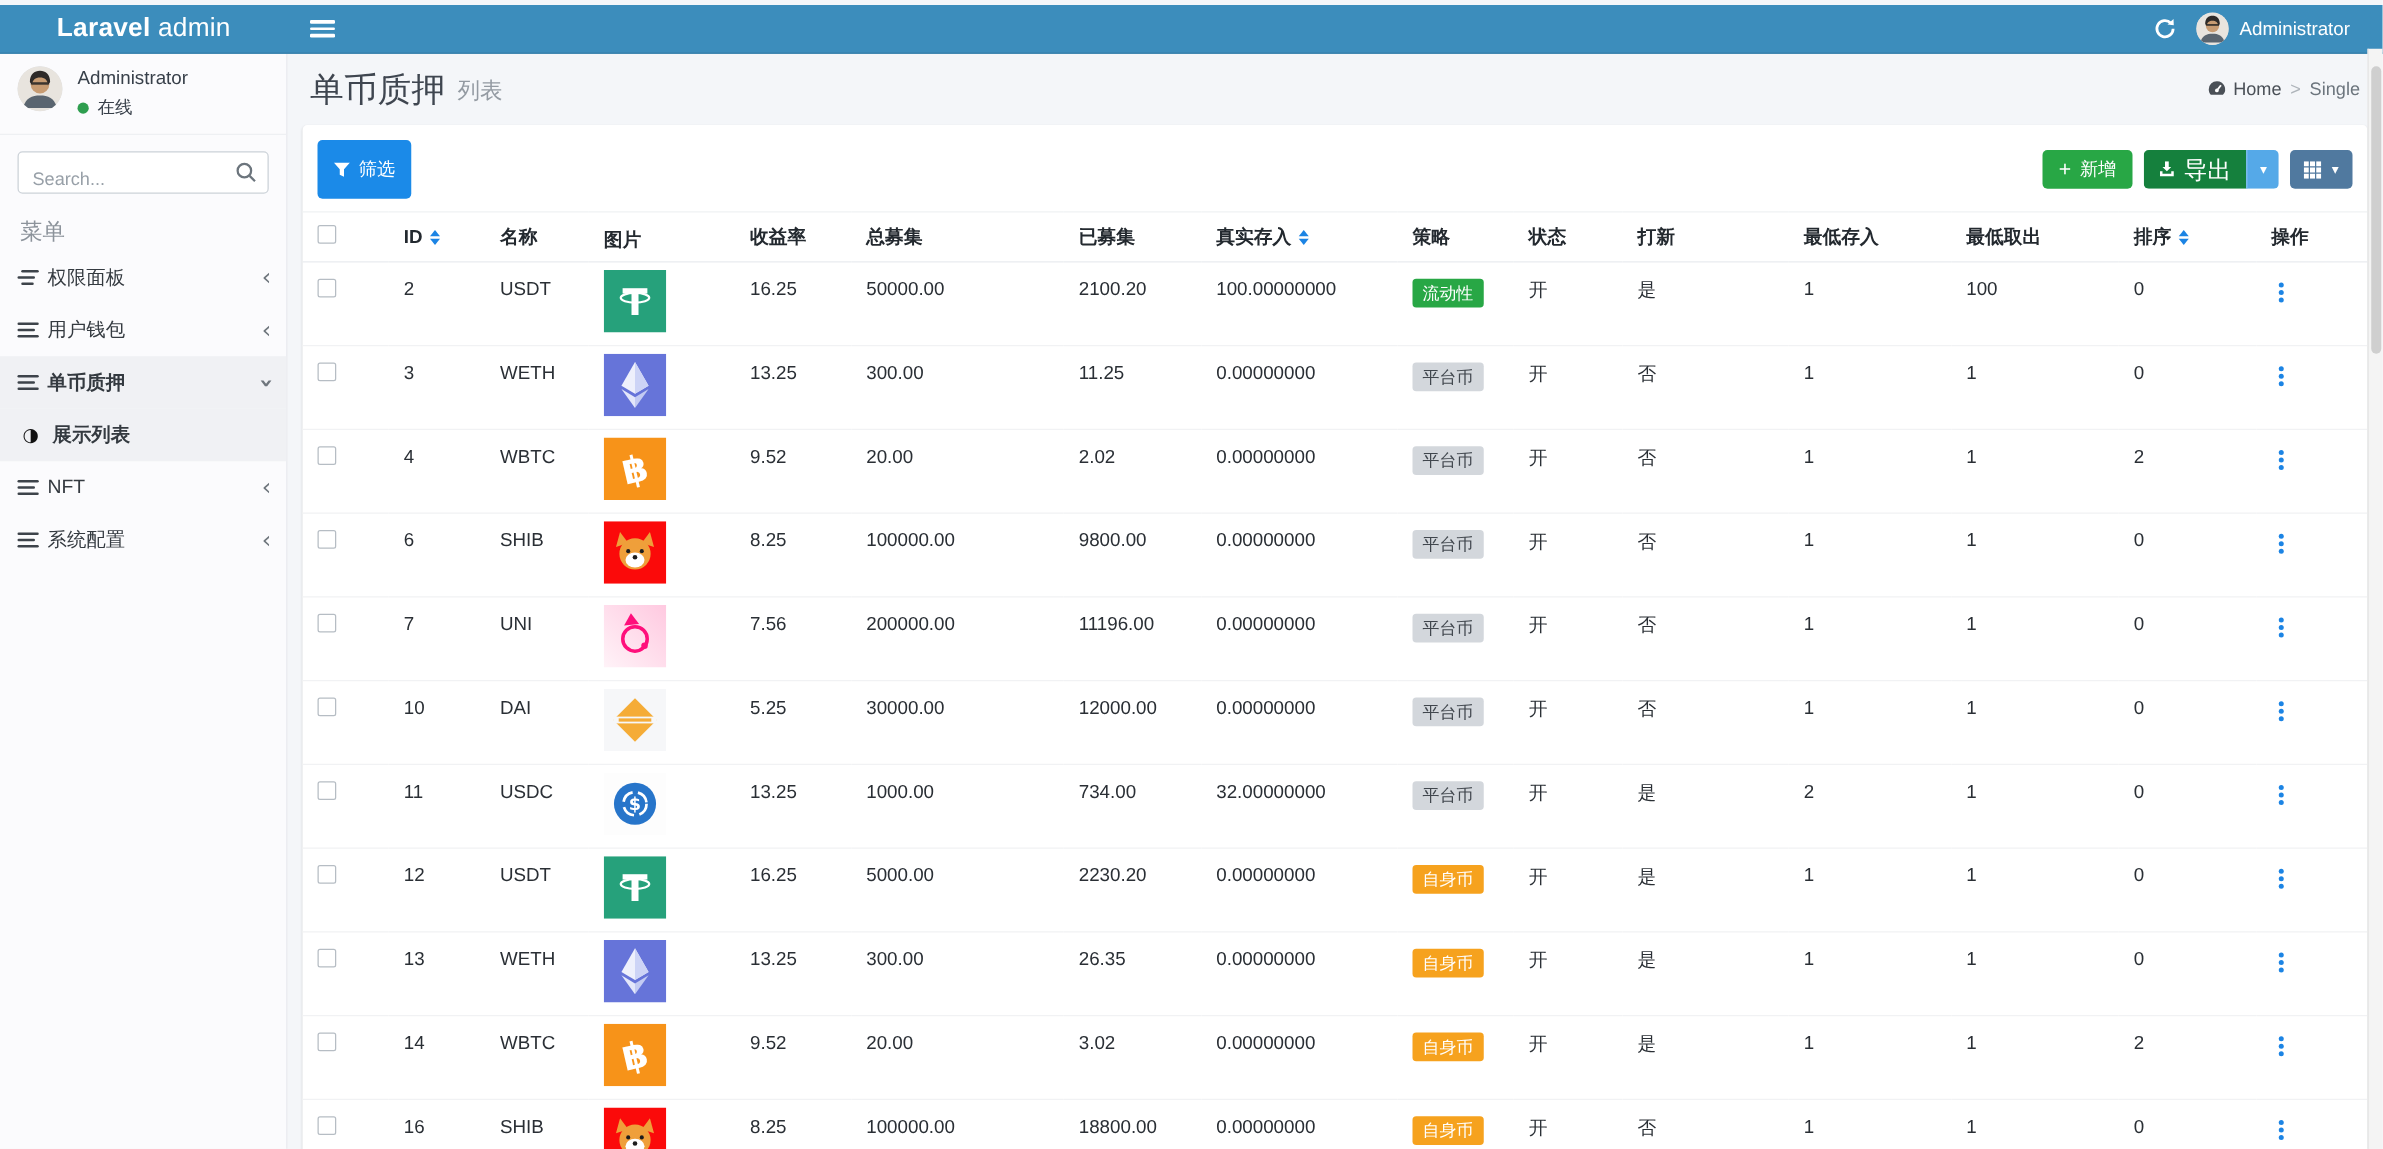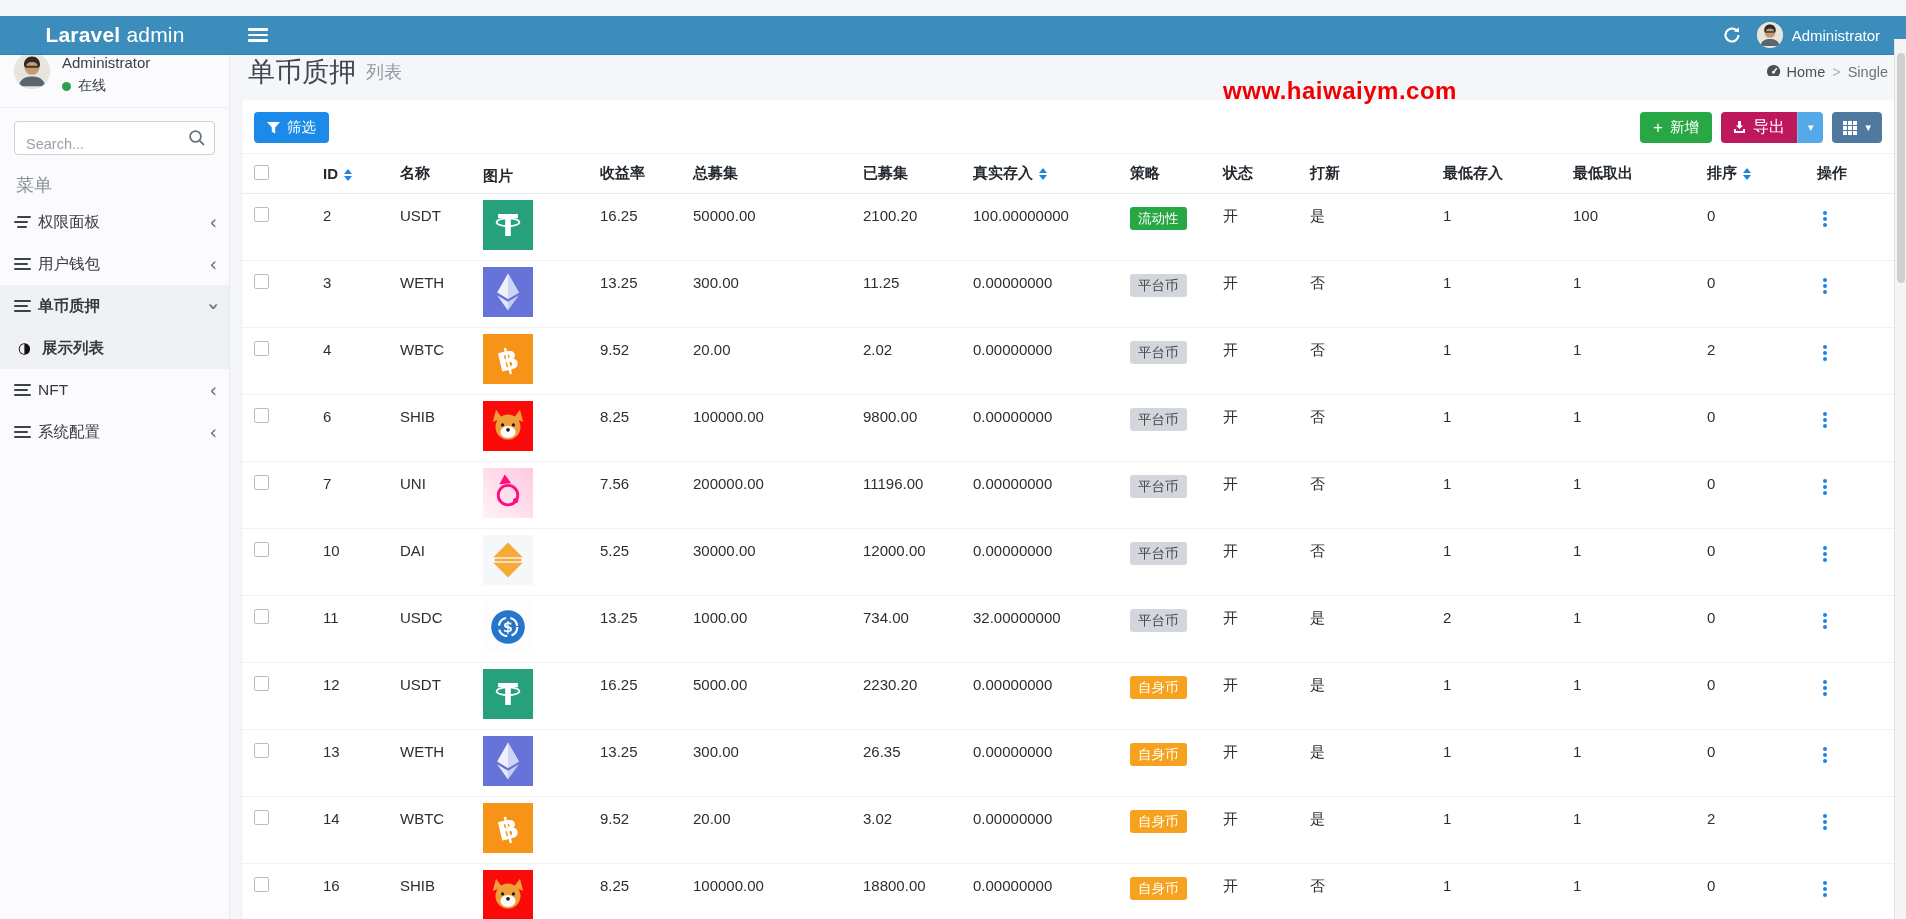--- a/index.html
+++ b/index.html
@@ -1,19 +1,19 @@
 <!DOCTYPE html>
 <html><head>
 <meta charset="utf-8">
 <style>
   * { margin:0; padding:0; box-sizing:border-box; }
   html,body { width:1906px; height:919px; overflow:hidden; font-family:"Liberation Sans",sans-serif; background:#f4f6f9; color:#212529; }
 
   
-  .navbar { position:absolute; top:16px; left:0; width:1906px; height:39px; background:#3c8dbc; display:flex; align-items:center; z-index:30; border-bottom:1px solid #367fa9; }
+  .navbar { position:absolute; top:4px; left:0; width:1906px; height:39px; background:#3c8dbc; display:flex; align-items:center; z-index:30; border-bottom:1px solid #367fa9; }
   .brand { width:230px; height:39px; display:flex; align-items:center; justify-content:center; color:#fff; font-size:21px; letter-spacing:.2px; }
   .brand b { font-weight:700; margin-right:6px; }
   .brand span { font-weight:300; }
   .hamburger { margin-left:18px; width:20px; height:14px; display:flex; flex-direction:column; justify-content:space-between; cursor:pointer; }
   .hamburger i { display:block; height:2.6px; background:#fff; border-radius:1px; }
   .nav-right { margin-left:auto; display:flex; align-items:center; gap:14px; padding-right:26px; color:#fff; }
   .refresh-btn { width:22px; height:22px; cursor:pointer; display:flex; align-items:center; justify-content:center; }
   .nav-user { display:flex; align-items:center; gap:9px; cursor:pointer; }
   .nav-avatar { width:26px; height:26px; border-radius:50%; overflow:hidden; background:#ddd; }
   .nav-user-name { font-size:15px; }
@@ -51,25 +51,25 @@
   .content-header { display:flex; align-items:center; padding:15px 18px 10px 18px; }
   .page-title { font-size:27px; font-weight:500; color:#3f4650; }
   .page-subtitle { font-size:18px; color:#939aa2; margin-left:10px; font-weight:400; }
   .breadcrumb { margin-left:auto; display:flex; align-items:center; gap:7px; font-size:14.5px; color:#6c757d; }
   .breadcrumb .bc-home { color:#4a5057; display:flex; align-items:flex-start; gap:6px; cursor:pointer; }
   .breadcrumb .sep { color:#aeb4ba; }
 
   .card { margin:0 12px; background:#fff; border-radius:4px; box-shadow:0 1px 2px rgba(0,0,0,.13); min-height:830px; }
   .card-toolbar { display:flex; align-items:center; padding:12px 12px 10px 12px; }
   .btn { border:none; border-radius:4px; font-size:14.5px; display:inline-flex; align-items:center; gap:7px; cursor:pointer; font-family:"Liberation Sans",sans-serif; }
-  .btn-filter { background:#1b8ae8; color:#fff; height:31px; padding:0 13px; }
+  .btn-filter { background:#1b8ae8; color:#fff; height:47px; padding:0 13px; }
   .toolbar-right { margin-left:auto; display:flex; align-items:center; gap:9px; }
   .btn-add { background:#28a745; color:#fff; height:31px; padding:0 13px; }
   .btn-export { display:inline-flex; height:31px; border-radius:4px; overflow:hidden; }
-  .btn-export .main { background:#be185d; color:#fff; display:flex; align-items:center; gap:7px; padding:0 12px; font-size:16px; cursor:pointer; }
+  .btn-export .main { background:#15803d; color:#fff; display:flex; align-items:center; gap:7px; padding:0 12px; font-size:19px; cursor:pointer; }
   .btn-export .caret-part { background:#55a9e8; border-left:1px solid #7dbdee; color:#fff; display:flex; align-items:center; padding:0 10px; cursor:pointer; }
   .btn-grid { background:#50799f; color:#fff; height:31px; padding:0 11px; gap:8px; }
   .caret { font-size:11px; line-height:1; font-family:"DejaVu Sans",sans-serif; }
 
   
   table { width:100%; border-collapse:collapse; table-layout:fixed; }
   thead th { text-align:left; font-size:15px; font-weight:700; color:#23292f; padding:10px 8px 10px 12px; border-top:1px solid #f0f2f4; border-bottom:1px solid #e9ecef; height:39px; white-space:nowrap; }
   tbody td { text-align:left; font-size:15px; color:#2a2f35; padding:13px 8px 6px 12px; border-bottom:1px solid #f1f2f4; vertical-align:top; height:67px; white-space:nowrap; }
   td.c-img, th.c-img { padding-top:6px; padding-bottom:0; }
   .sort-th { cursor:pointer; }
@@ -618,18 +618,17 @@
             <td>1</td>
             <td>0</td>
             <td><span class="vdots"></span></td>
           </tr>
         </tbody>
     </table>
   </div>
 </div>
 
 <div class="watermark">
-  <div class="wm-line2" style="color: rgb(242, 0, 0);">www.haiwaiym.com</div>
 </div>
 
 <div class="scrollbar">
   <div class="scroll-thumb"></div>
 </div>
 
 </body></html>

